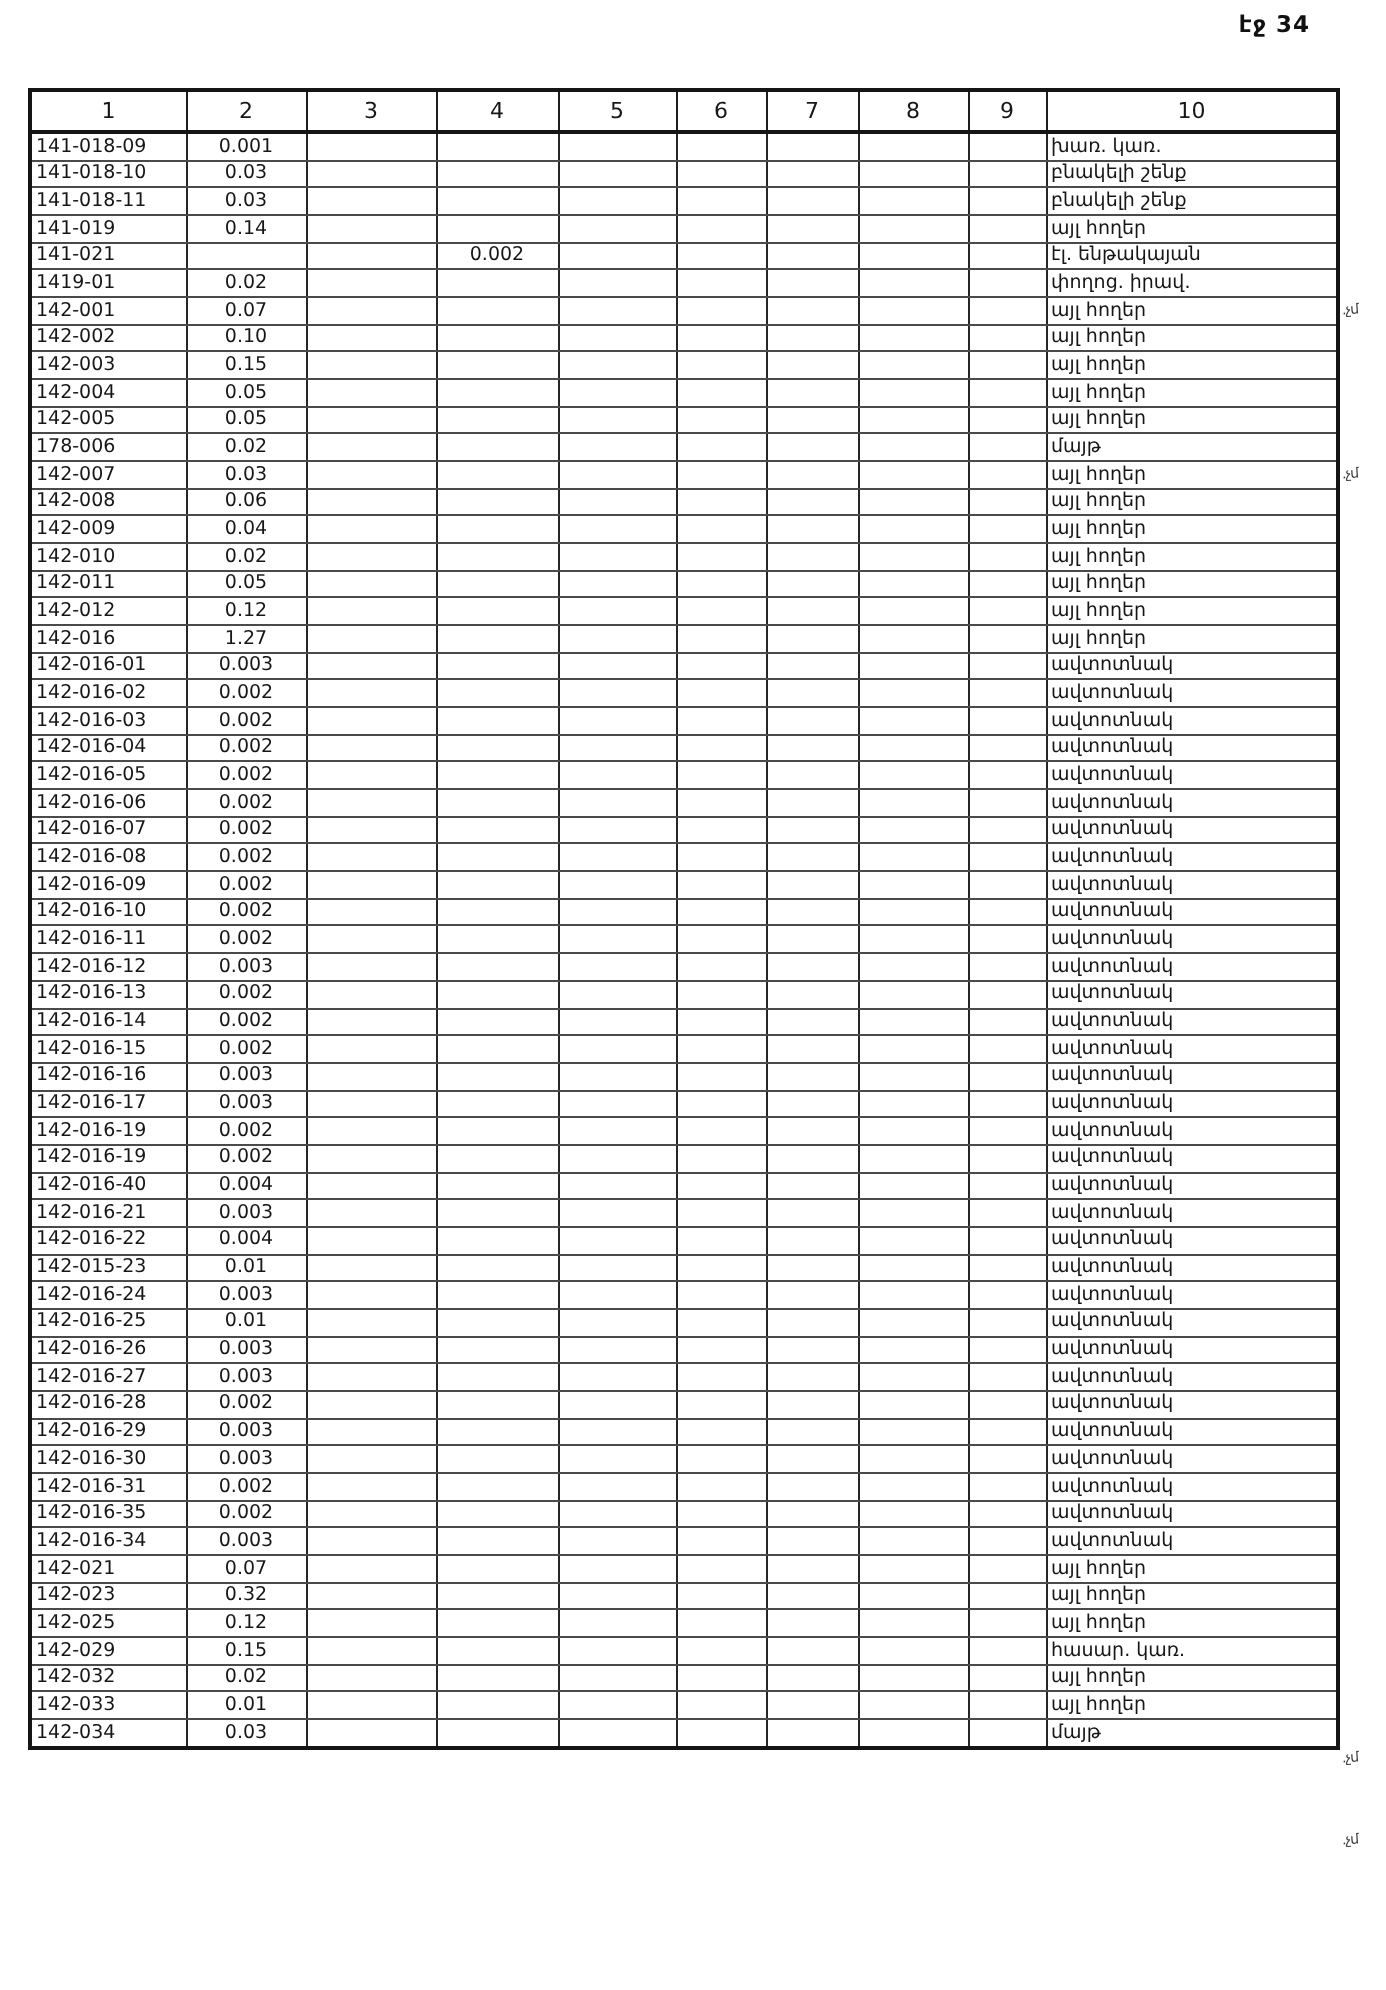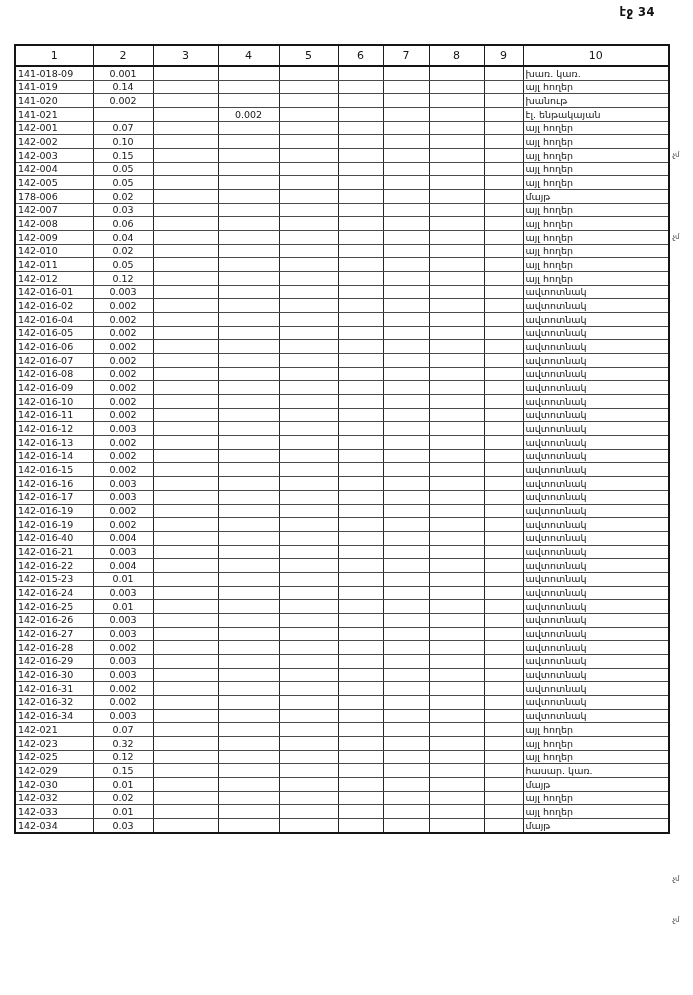--- a/index.html
+++ b/index.html
@@ -109,54 +109,78 @@
           <td></td>
           <td class="c-val"></td>
           <td></td>
           <td></td>
           <td></td>
           <td></td>
           <td></td>
           <td class="c-use">խառ. կառ.</td>
         </tr>
         <tr>
+          <td class="c-code">141-018-10</td>
+          <td class="c-val">0.03</td>
+          <td></td>
+          <td class="c-val"></td>
+          <td></td>
+          <td></td>
+          <td></td>
+          <td></td>
+          <td></td>
+          <td class="c-use">բնակելի շենք</td>
+        </tr>
+        <tr>
+          <td class="c-code">141-018-11</td>
+          <td class="c-val">0.03</td>
+          <td></td>
+          <td class="c-val"></td>
+          <td></td>
+          <td></td>
+          <td></td>
+          <td></td>
+          <td></td>
+          <td class="c-use">բնակելի շենք</td>
+        </tr>
+        <tr>
           <td class="c-code">141-019</td>
           <td class="c-val">0.14</td>
           <td></td>
           <td class="c-val"></td>
           <td></td>
           <td></td>
           <td></td>
           <td></td>
           <td></td>
           <td class="c-use">այլ հողեր</td>
         </tr>
         <tr>
-          <td class="c-code">141-020</td>
-          <td class="c-val">0.002</td>
-          <td></td>
-          <td class="c-val"></td>
-          <td></td>
-          <td></td>
-          <td></td>
-          <td></td>
-          <td></td>
-          <td class="c-use">խանութ</td>
-        </tr>
-        <tr>
           <td class="c-code">141-021</td>
           <td class="c-val"></td>
           <td></td>
           <td class="c-val">0.002</td>
           <td></td>
           <td></td>
           <td></td>
           <td></td>
           <td></td>
           <td class="c-use">էլ. ենթակայան</td>
+        </tr>
+        <tr>
+          <td class="c-code">1419-01</td>
+          <td class="c-val">0.02</td>
+          <td></td>
+          <td class="c-val"></td>
+          <td></td>
+          <td></td>
+          <td></td>
+          <td></td>
+          <td></td>
+          <td class="c-use">փողոց. իրավ.</td>
         </tr>
         <tr>
           <td class="c-code">142-001</td>
           <td class="c-val">0.07</td>
           <td></td>
           <td class="c-val"></td>
           <td></td>
           <td></td>
           <td></td>
           <td></td>
@@ -289,33 +313,57 @@
           <td></td>
           <td class="c-val"></td>
           <td></td>
           <td></td>
           <td></td>
           <td></td>
           <td></td>
           <td class="c-use">այլ հողեր</td>
         </tr>
         <tr>
+          <td class="c-code">142-016</td>
+          <td class="c-val">1.27</td>
+          <td></td>
+          <td class="c-val"></td>
+          <td></td>
+          <td></td>
+          <td></td>
+          <td></td>
+          <td></td>
+          <td class="c-use">այլ հողեր</td>
+        </tr>
+        <tr>
           <td class="c-code">142-016-01</td>
           <td class="c-val">0.003</td>
           <td></td>
           <td class="c-val"></td>
           <td></td>
           <td></td>
           <td></td>
           <td></td>
           <td></td>
           <td class="c-use">ավտոտնակ</td>
         </tr>
         <tr>
           <td class="c-code">142-016-02</td>
+          <td class="c-val">0.002</td>
+          <td></td>
+          <td class="c-val"></td>
+          <td></td>
+          <td></td>
+          <td></td>
+          <td></td>
+          <td></td>
+          <td class="c-use">ավտոտնակ</td>
+        </tr>
+        <tr>
+          <td class="c-code">142-016-03</td>
           <td class="c-val">0.002</td>
           <td></td>
           <td class="c-val"></td>
           <td></td>
           <td></td>
           <td></td>
           <td></td>
           <td></td>
           <td class="c-use">ավտոտնակ</td>
         </tr>
@@ -649,21 +697,21 @@
           <td></td>
           <td class="c-val"></td>
           <td></td>
           <td></td>
           <td></td>
           <td></td>
           <td></td>
           <td class="c-use">ավտոտնակ</td>
         </tr>
         <tr>
-          <td class="c-code">142-016-32</td>
+          <td class="c-code">142-016-35</td>
           <td class="c-val">0.002</td>
           <td></td>
           <td class="c-val"></td>
           <td></td>
           <td></td>
           <td></td>
           <td></td>
           <td></td>
           <td class="c-use">ավտոտնակ</td>
         </tr>
@@ -719,32 +767,20 @@
           <td class="c-code">142-029</td>
           <td class="c-val">0.15</td>
           <td></td>
           <td class="c-val"></td>
           <td></td>
           <td></td>
           <td></td>
           <td></td>
           <td></td>
           <td class="c-use">հասար. կառ.</td>
-        </tr>
-        <tr>
-          <td class="c-code">142-030</td>
-          <td class="c-val">0.01</td>
-          <td></td>
-          <td class="c-val"></td>
-          <td></td>
-          <td></td>
-          <td></td>
-          <td></td>
-          <td></td>
-          <td class="c-use">մայթ</td>
         </tr>
         <tr>
           <td class="c-code">142-032</td>
           <td class="c-val">0.02</td>
           <td></td>
           <td class="c-val"></td>
           <td></td>
           <td></td>
           <td></td>
           <td></td>

